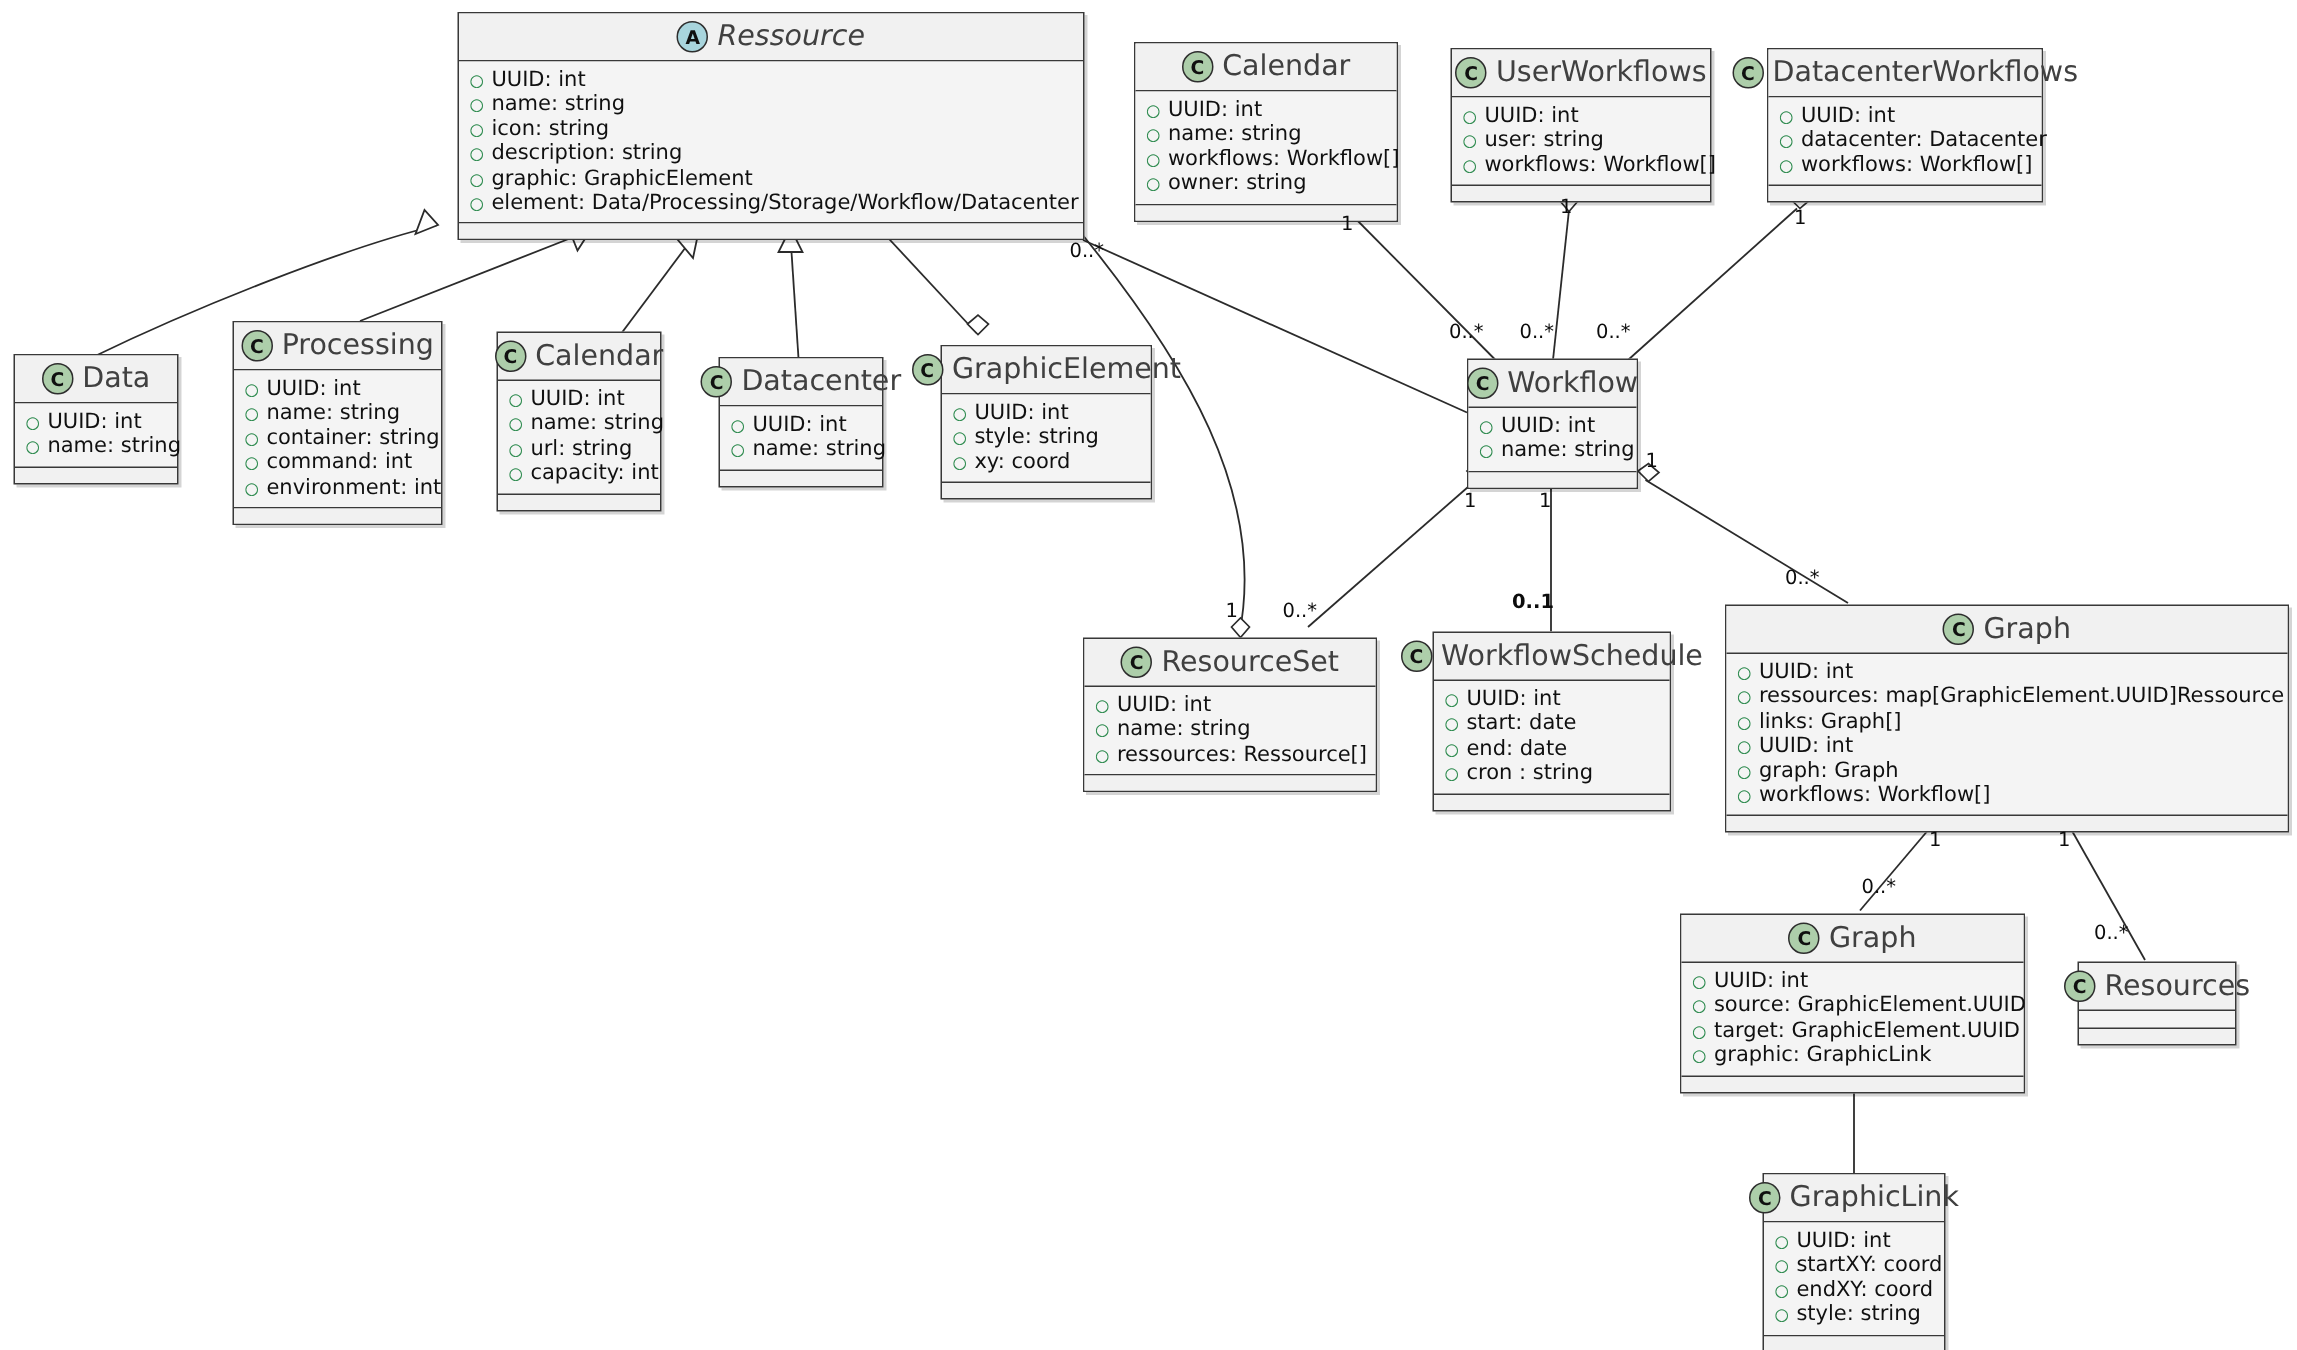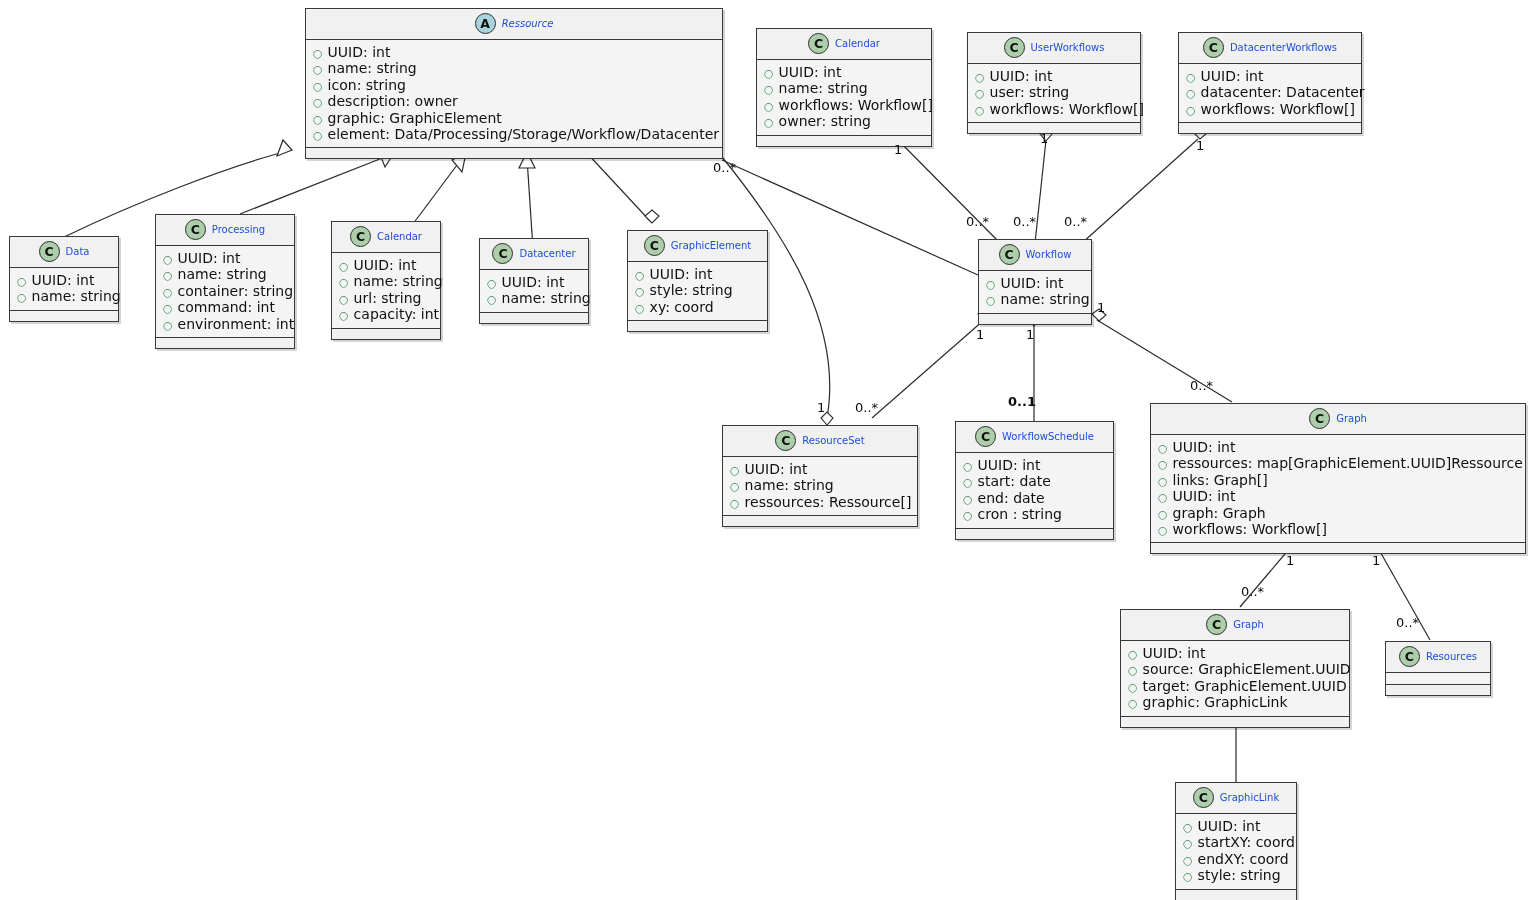--- a/index.html
+++ b/index.html
@@ -4,21 +4,21 @@
 <style>
   html,body{margin:0;padding:0;background:#ffffff;}
   #stage{position:relative;width:1531px;height:900px;background:#ffffff;
          font-family:"DejaVu Sans","Liberation Sans",sans-serif;overflow:hidden;}
   #wires{position:absolute;left:0;top:0;width:1531px;height:900px;pointer-events:none;}
 
   .uml{position:absolute;box-sizing:border-box;border:1px solid #383838;
        background:#f7f7f7;box-shadow:2px 2px 0 rgba(0,0,0,.17);}
   .uml .hdr{display:flex;align-items:center;justify-content:center;gap:6px;
             padding:4px 9px 5px 9px;border-bottom:1px solid #383838;background:#f1f1f1;}
-  .uml .nm{font-size:10px;color:#1d4ed8;white-space:nowrap;}
+  .uml .nm{font-size:19px;color:#404040;white-space:nowrap;}
   .uml.abs .nm{font-style:italic;}
   .uml .attrs{padding:4px 6px 5px 7px;background:#f4f4f4;border-bottom:1px solid #383838;}
   .uml .attr{font-size:14px;color:#101010;white-space:nowrap;line-height:16.4px;
              display:flex;align-items:baseline;gap:5px;}
   .uml .dot{color:#2e8b4f;font-size:11px;line-height:1;}
   .uml .foot{height:10px;background:#f1f1f1;}
   .uml .empty{height:11px;background:#f4f4f4;border-bottom:1px solid #383838;}
 
   .badge{width:19px;height:19px;border-radius:50%;border:1.4px solid #2d2d2d;
          display:inline-flex;align-items:center;justify-content:center;
@@ -98,21 +98,21 @@
       <div class="attr">
           <span class="dot">○</span>
           <span>name: string</span>
         </div>
       <div class="attr">
           <span class="dot">○</span>
           <span>icon: string</span>
         </div>
       <div class="attr">
           <span class="dot">○</span>
-          <span>description: owner</span>
+          <span>description: string</span>
         </div>
       <div class="attr">
           <span class="dot">○</span>
           <span>graphic: GraphicElement</span>
         </div>
       <div class="attr">
           <span class="dot">○</span>
           <span>element: Data/Processing/Storage/Workflow/Datacenter</span>
         </div>
     </div>

